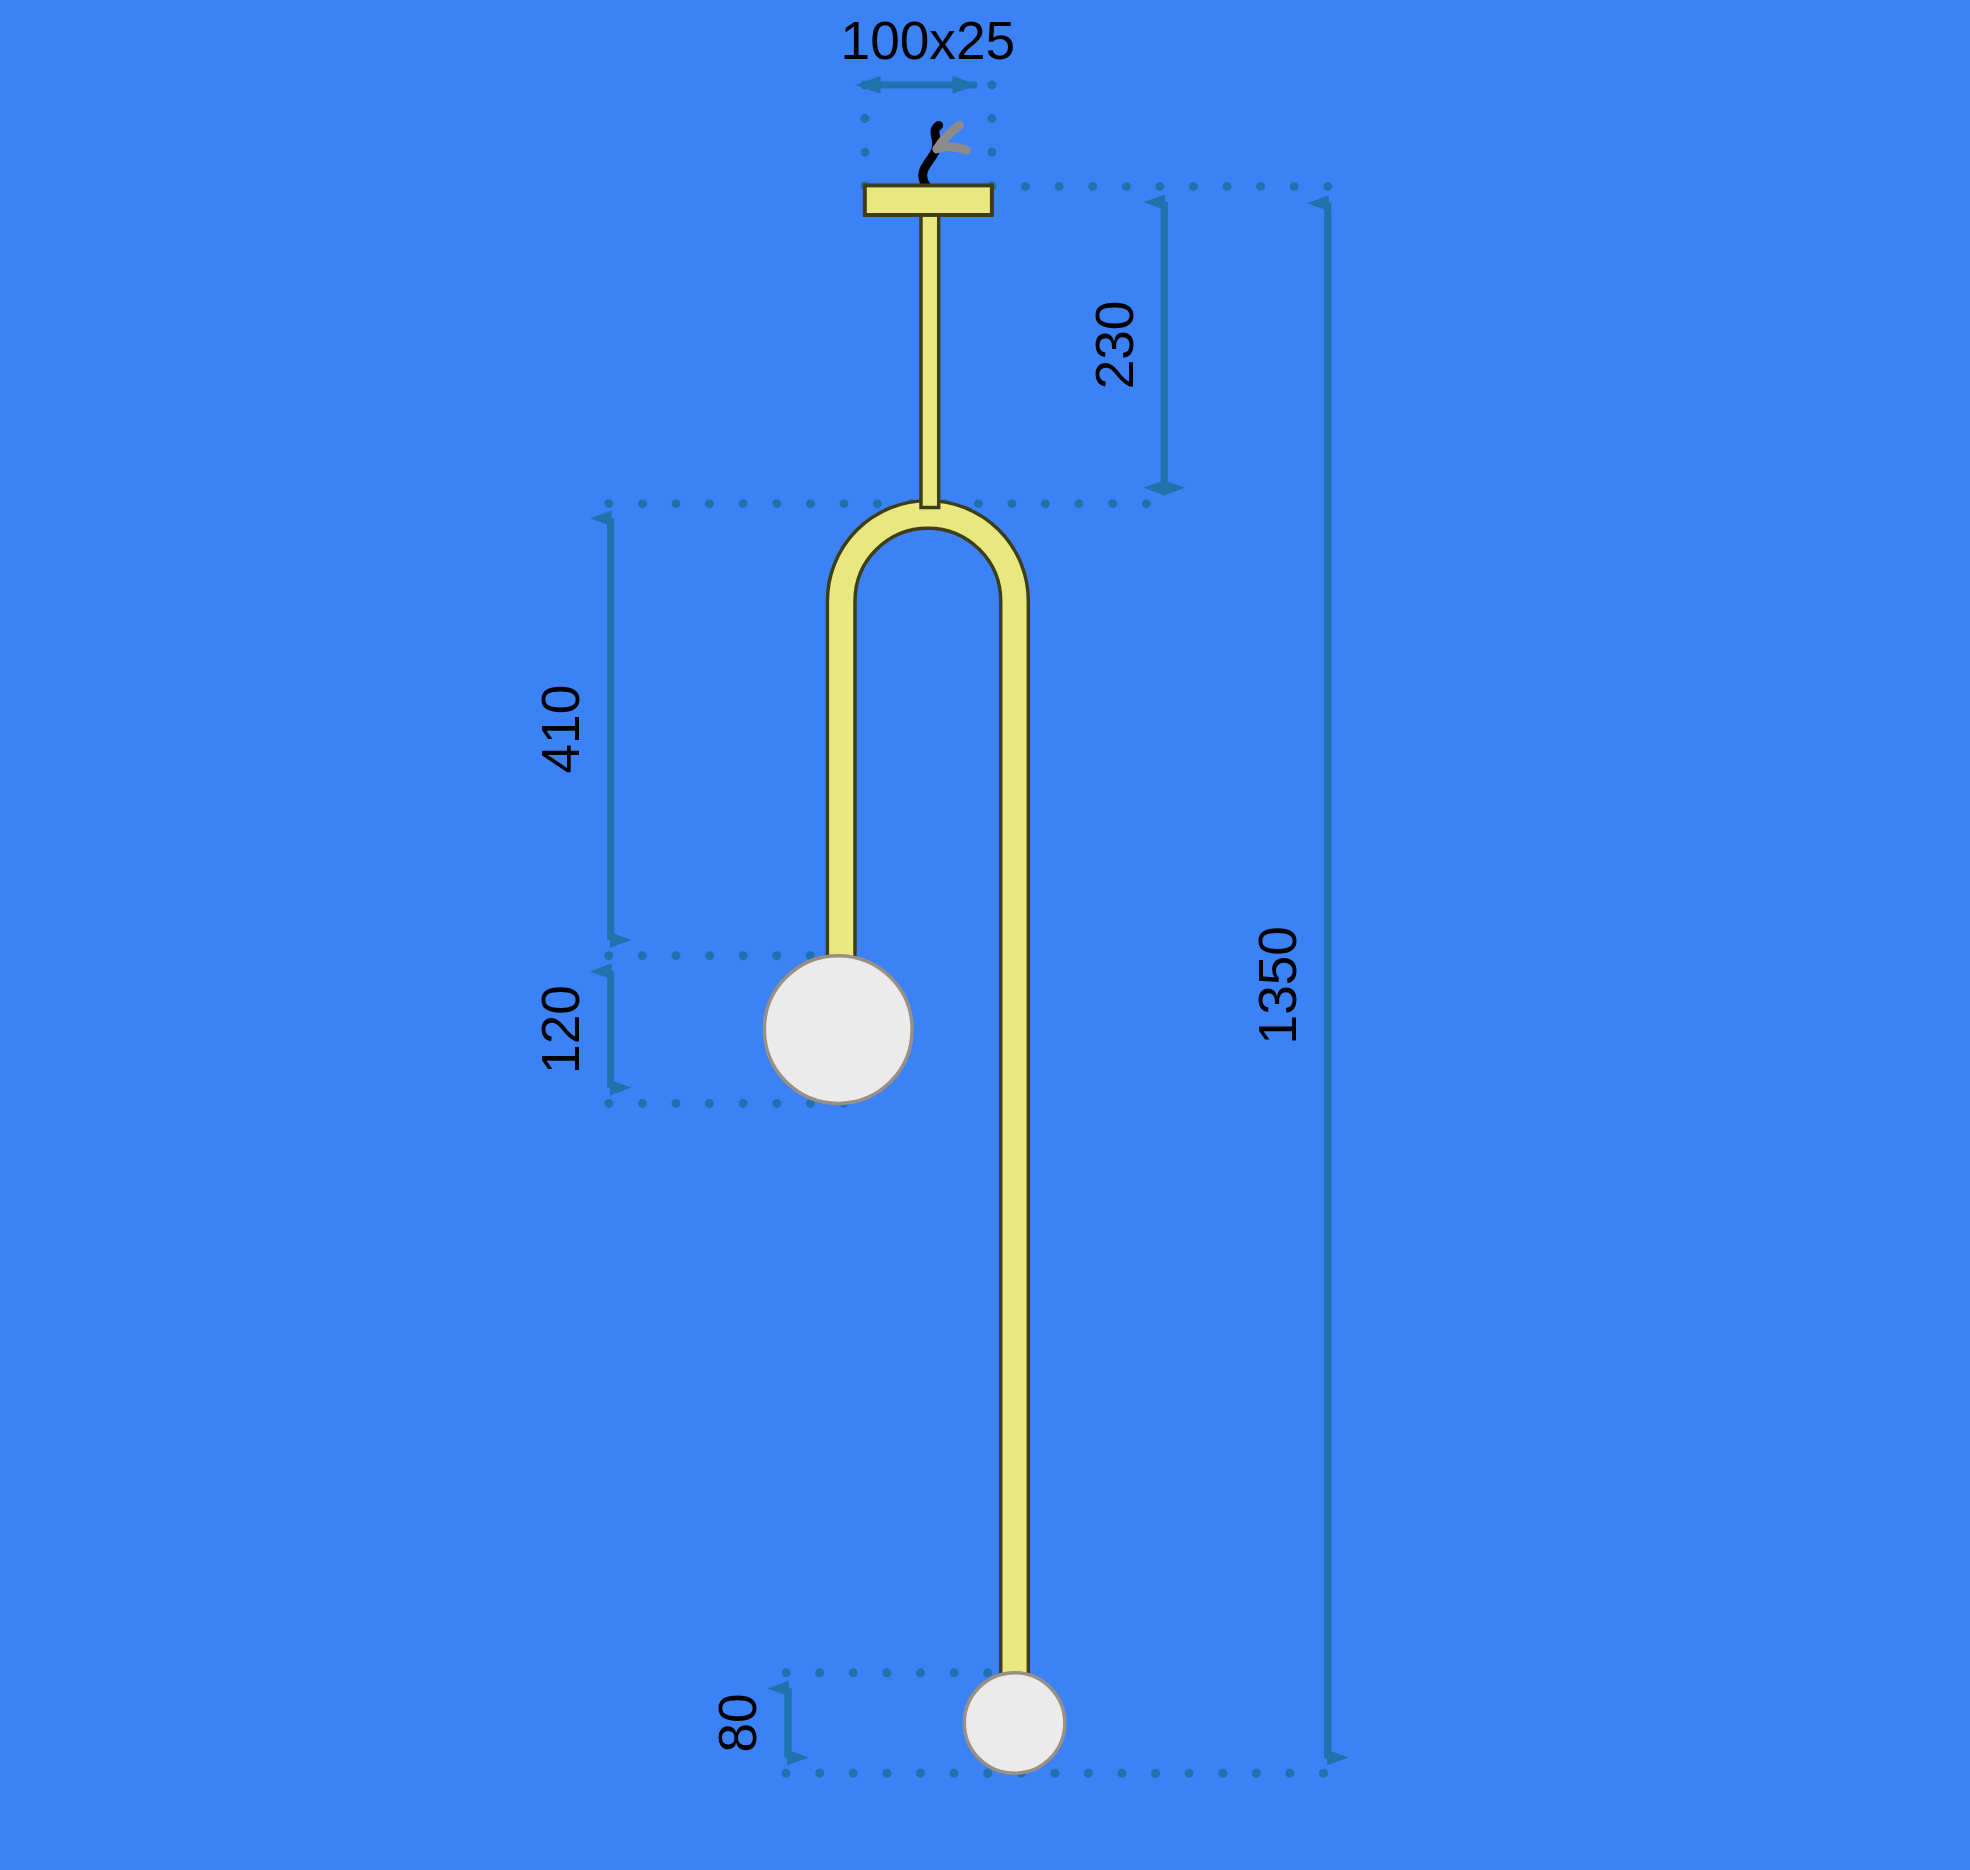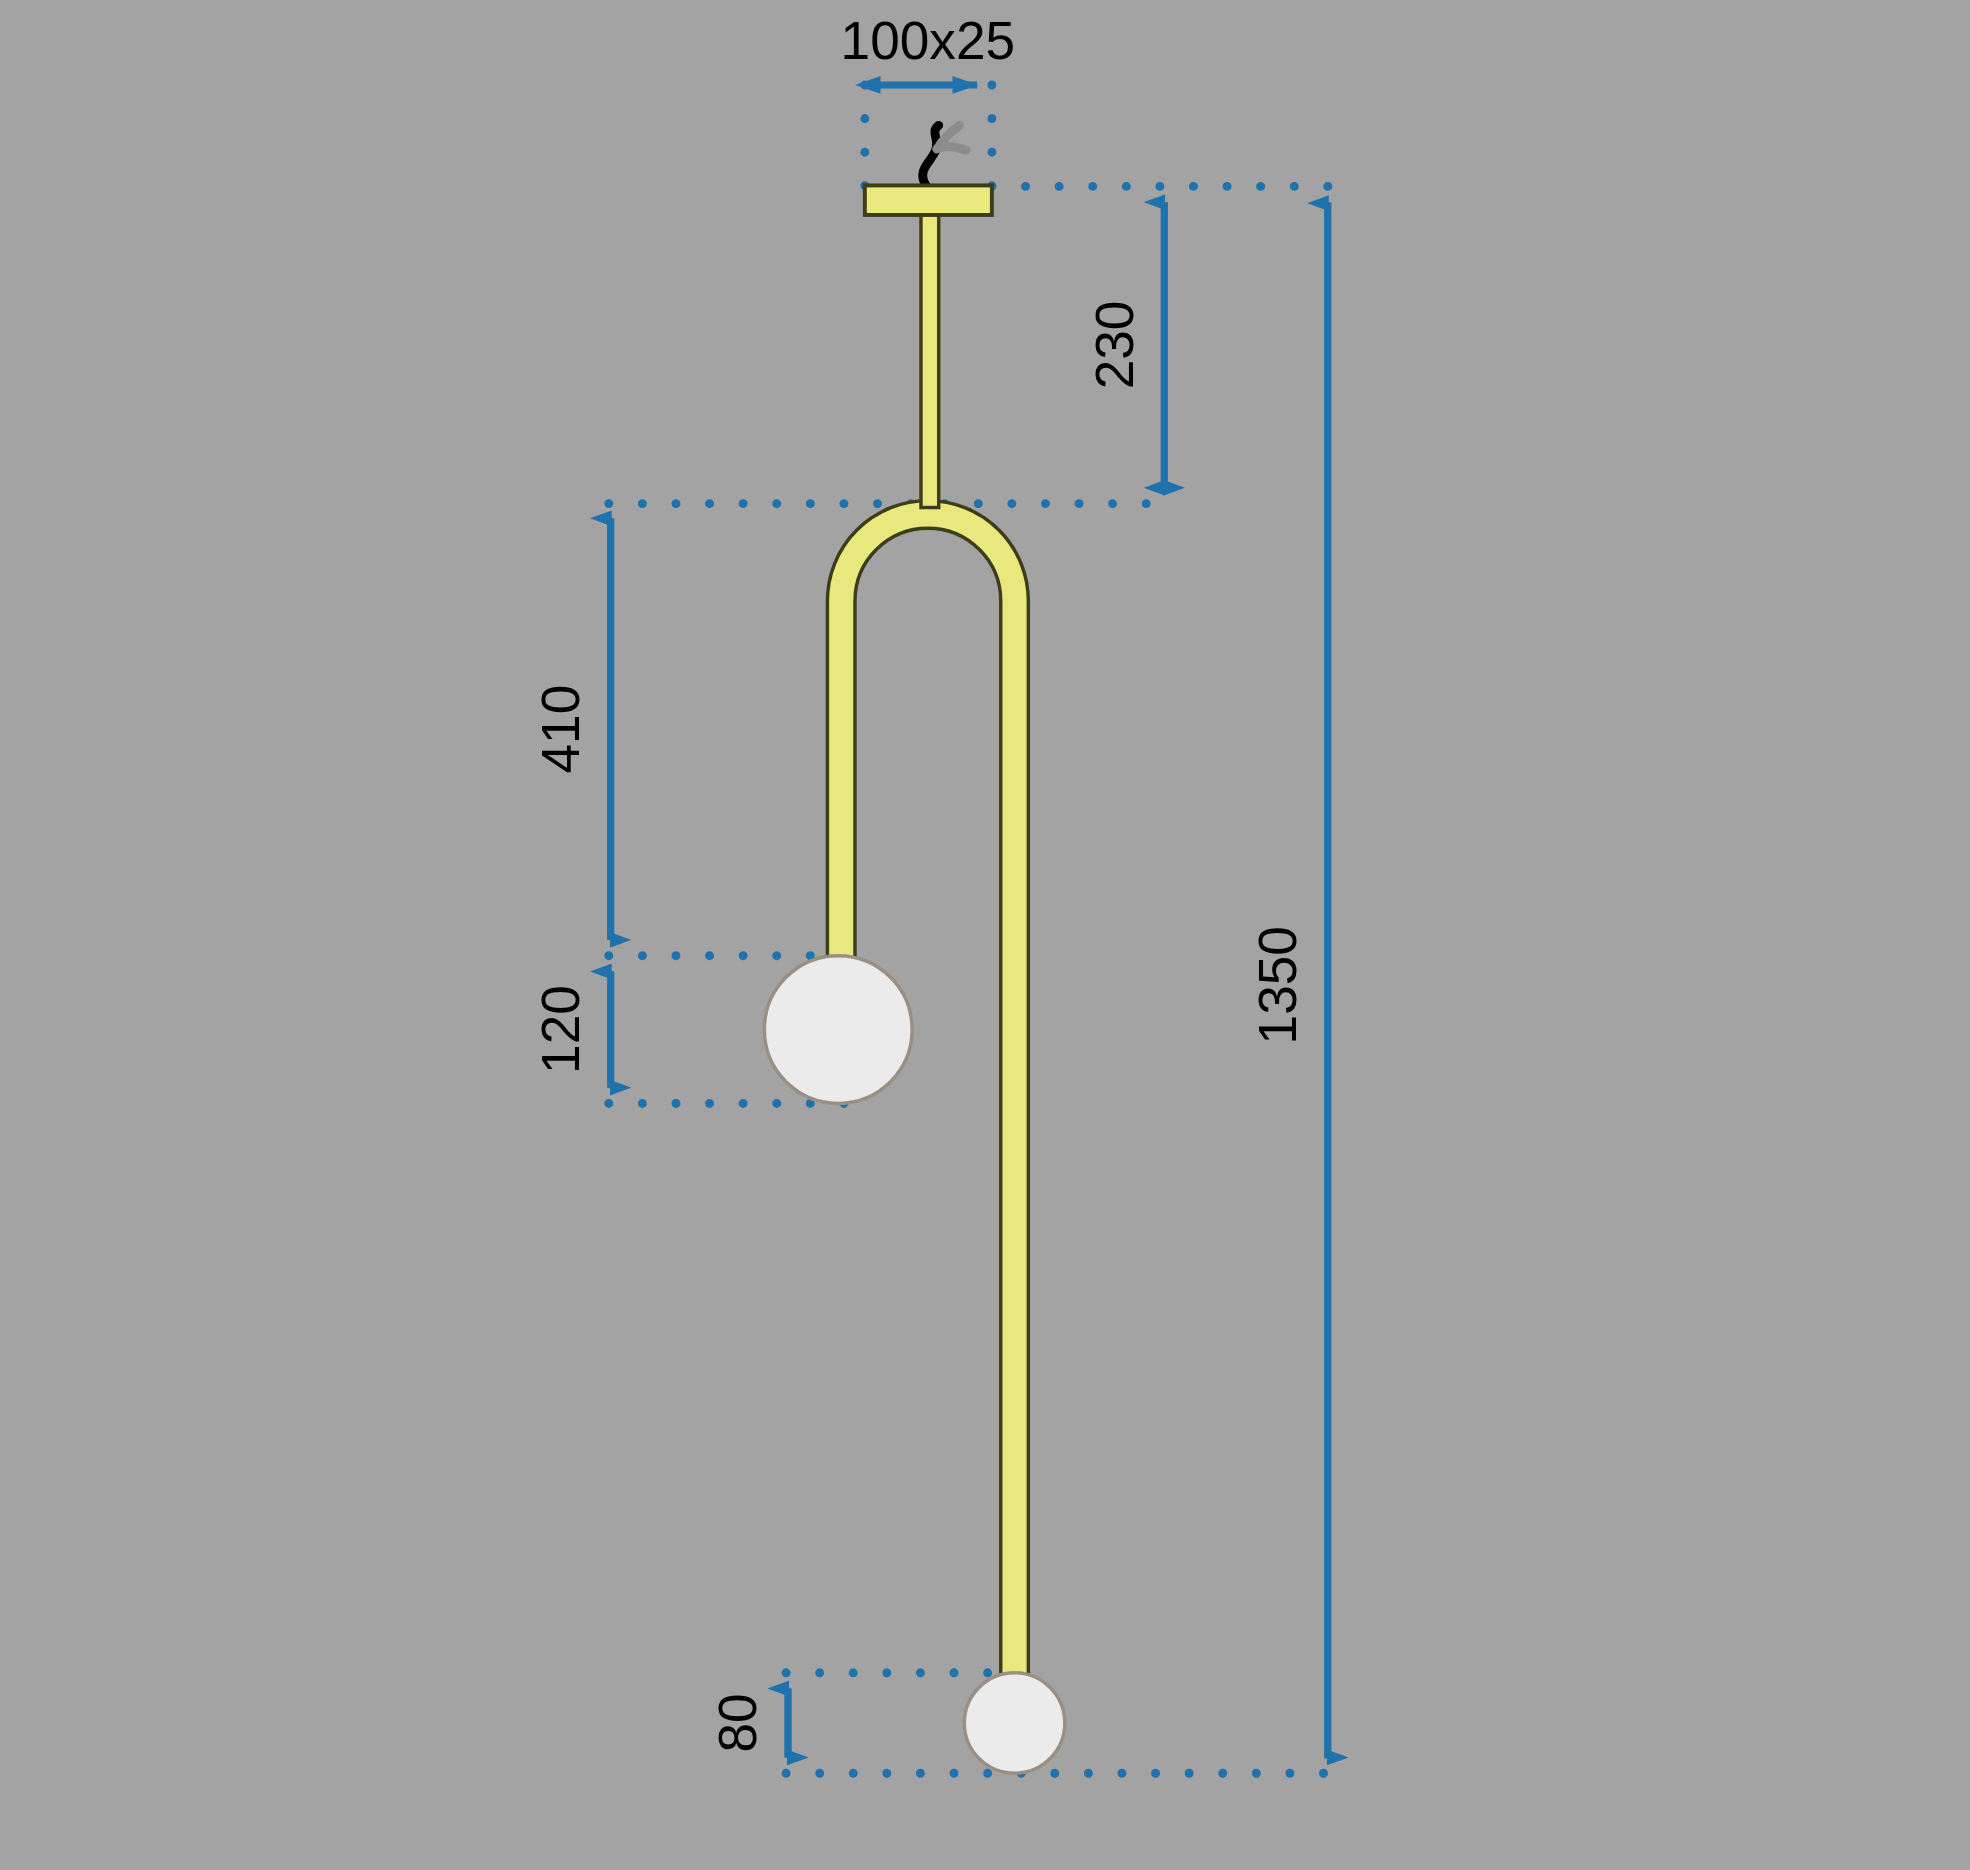--- a/index.html
+++ b/index.html
@@ -7,21 +7,21 @@
     padding: 0;
     background: #ffffff;
   }
   body {
     font-family: "Liberation Sans", sans-serif;
   }
   #stage {
     position: relative;
     width: 1970px;
     height: 1871px;
-    background: #a3a3a3;
+    background: #3b82f6;
     overflow: hidden;
   }
   #drawing {
     position: absolute;
     left: 0;
     top: 0;
     width: 1970px;
     height: 1871px;
   }
   .dim-text {

